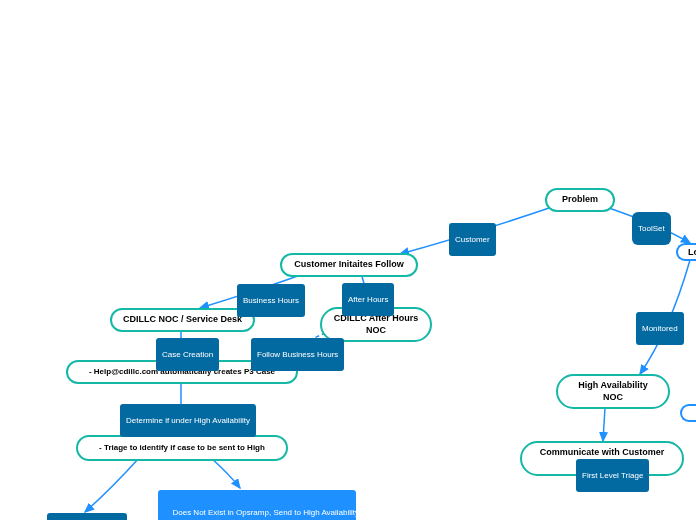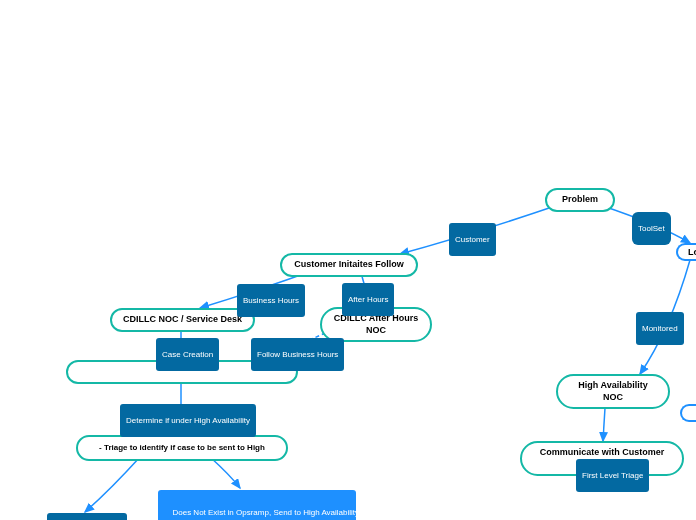--- a/index.html
+++ b/index.html
@@ -102,21 +102,21 @@
 
 <div class="node" style="left:110px;top:308px;width:145px;">
   <span>CDILLC NOC / Service Desk</span>
 </div>
 
 <div class="node" style="left:320px;top:307px;width:112px;">
   <span>CDILLC After Hours NOC</span>
 </div>
 
 <div class="node multiline" style="left:66px;top:360px;width:232px;height:24px;font-weight:bold;text-align:center;justify-content:center;">
-  <span><br></span>
+  <span><span class="b">- Help@cdillc.com automatically creates P3 Case</span><br></span>
 </div>
 
 <div class="node multiline" style="left:76px;top:435px;width:212px;height:26px;font-weight:bold;text-align:center;justify-content:center;">
   <span><span class="b">- Triage to identify if case to be sent to High</span><br></span>
 </div>
 
 <div class="node" style="left:556px;top:374px;width:114px;">
   <span>High Availability NOC</span>
 </div>
 

